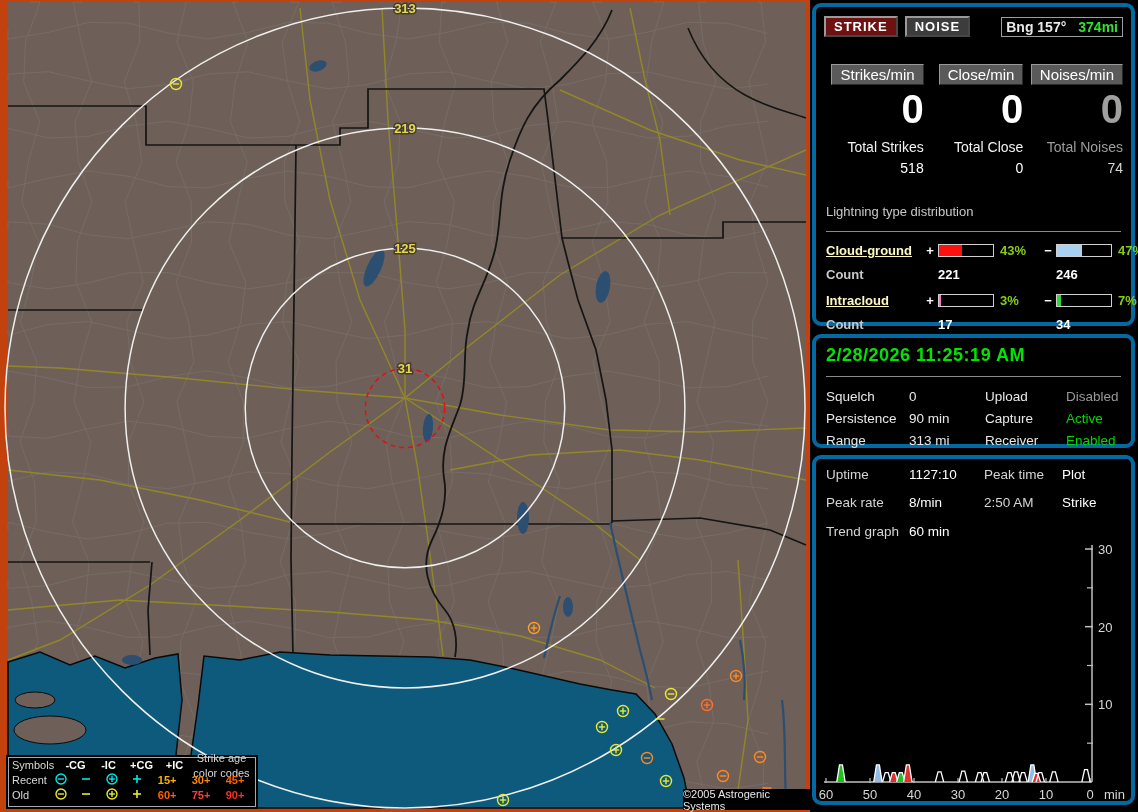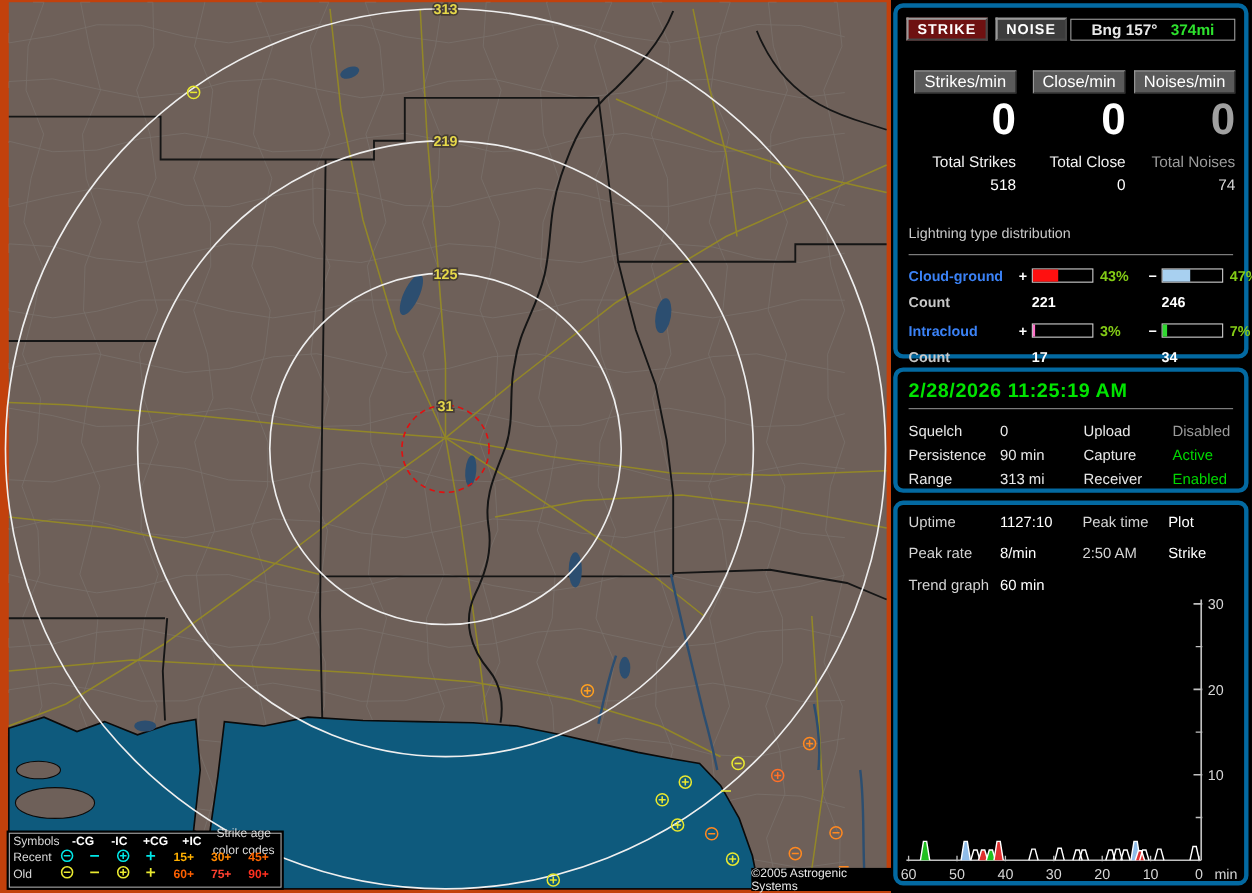--- a/index.html
+++ b/index.html
@@ -24,49 +24,49 @@
          border-radius:9px;box-sizing:border-box;}
   #panel-stats{top:3px;height:323px;}
   #panel-status{top:334px;height:114px;}
   #panel-info{top:455px;height:350px;}
   
   .p1-row1{display:flex;align-items:center;margin:9px 8px 0 8px;}
   .btn{font-weight:bold;font-size:13px;letter-spacing:1px;color:#fff;padding:1px 8px;
        border:2px outset #9a9a9a;cursor:pointer;}
   #strike-btn{background:#6e1111;}
   #noise-btn{background:#3c3c3c;margin-left:7px;}
-  #bng-box{margin-left:auto;border:1px solid #9e9e9e;background:#000;padding:1px 18px;
+  #bng-box{margin-left:auto;border:1px solid #9e9e9e;background:#000;padding:1px 4px;
            display:flex;gap:12px;font-weight:bold;font-size:14px;}
   #bng-box .bng-dist{color:#2ee22e;}
   .counters{display:flex;margin:27px 8px 0 8px;}
   .counter-col{flex:1;text-align:right;}
   .chip{display:inline-block;background:#5a5a5a;color:#fff;font-size:15px;
         padding:1px 8px;border:1px solid #2a2a2a;border-top-color:#9a9a9a;border-left-color:#9a9a9a;}
   .bigzero{font-size:40px;font-weight:bold;color:#fff;line-height:44px;margin-top:2px;}
   .total-label{font-size:14px;margin-top:8px;color:#f2f2f2;}
   .total-value{font-size:14px;margin-top:5px;color:#fff;}
   .counter-col:nth-child(3) .bigzero{color:#a0a0a0;}
   .counter-col:nth-child(3) .total-label{color:#9c9c9c;}
   .counter-col:nth-child(3) .total-value{color:#d8d8d8;}
   .dist-title{margin:28px 10px 0 10px;color:#c8c8c8;font-size:13px;
               border-bottom:1px solid #8a8a8a;padding-bottom:12px;}
   .dist-row,.dist-count{display:grid;grid-template-columns:96px 16px 56px 46px 16px 56px 1fr;
               align-items:center;margin:0 10px;font-size:13px;}
   .dist-row{margin-top:11px;}
   .dist-count{margin-top:9px;}
-  .dist-label{font-weight:bold;color:#3b82f6;}
+  .dist-label{font-weight:bold;color:#fef9c3;text-decoration:underline;}
   .sign{color:#fff;font-weight:bold;text-align:center;}
   .bar{display:block;height:11px;border:1px solid #d0d0d0;background:#000;position:relative;}
   .bar i{display:block;position:absolute;left:0;top:0;bottom:0;}
   .pct{font-weight:bold;color:#84cc16;padding-left:6px;}
   .count-label{color:#c8c8c8;font-weight:bold;}
   .count-val{font-weight:bold;color:#fff;}
   
   #datetime{margin:7px 10px 0 10px;color:#00e400;font-weight:bold;font-size:18px;
-            border-bottom:1px solid #8a8a8a;padding-bottom:5px;letter-spacing:.5px;}
+            border-bottom:1px solid #8a8a8a;padding-bottom:10px;letter-spacing:.5px;}
   .status-grid{display:grid;grid-template-columns:83px 76px 81px 1fr;
                margin:12px 0 0 10px;row-gap:7px;font-size:13.5px;}
   .st-label{color:#e8e8e8;}
   .st-val{color:#e8e8e8;}
   .val-dim{color:#9a9a9a;}
   .val-green{color:#00d800;}
   
   .info-grid{display:grid;grid-template-columns:83px 75px 78px 1fr;
              margin:8px 0 0 10px;row-gap:13px;font-size:13.5px;}
   .info-label{color:#d4d4d4;}

